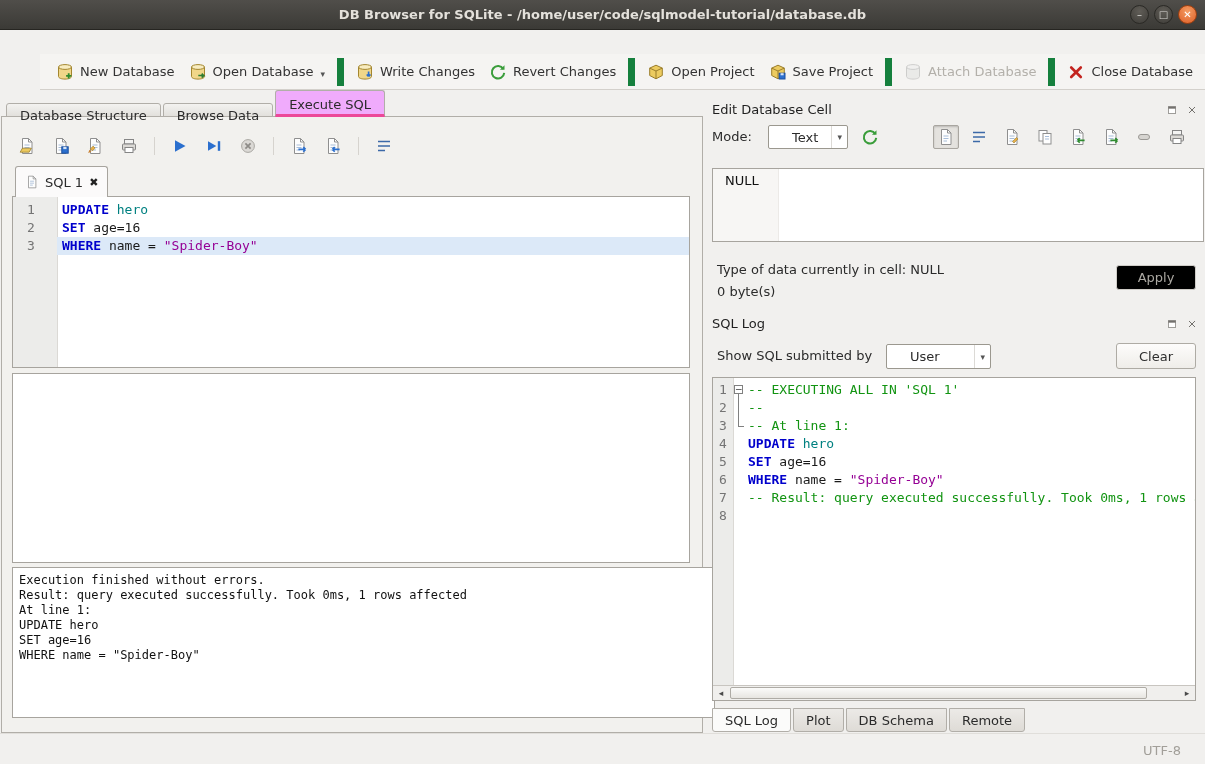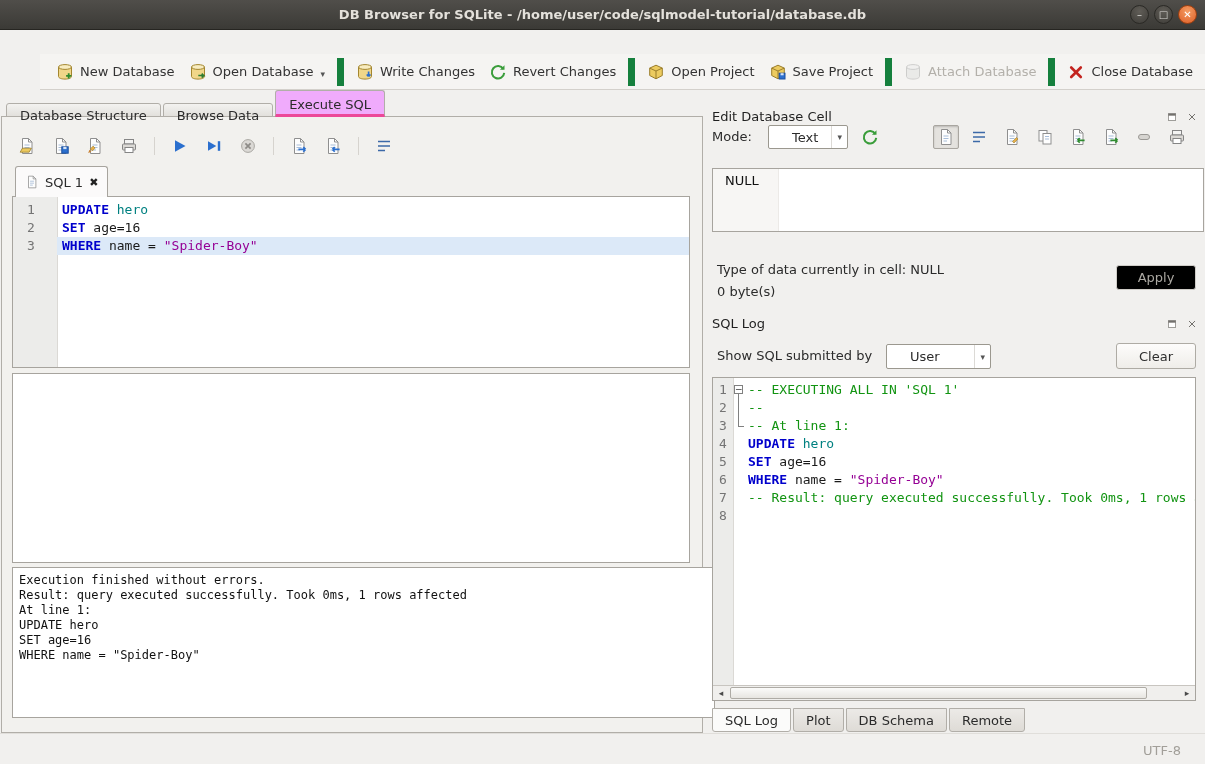--- a/index.html
+++ b/index.html
@@ -82,21 +82,21 @@
   .select{position:absolute;height:24px;background:#fff;border:1px solid #9b988f;border-radius:2px;display:flex;align-items:center;padding:0 0 0 23px;}
   .select-value{flex:1;white-space:nowrap;}
   .select-caret{font-size:9px;color:#555;border-left:1px solid #dcdad6;padding:0 5px;height:100%;display:flex;align-items:center;margin-left:4px;}
   .select.mode-select{left:63px;top:1px;width:80px;}
   .select.user-select{left:181px;top:254px;width:105px;height:25px;}
   .mini-btn{display:flex;align-items:center;justify-content:center;width:26px;height:24px;border:1px solid transparent;border-radius:2px;}
   .mini-btn.pressed{background:#e4e2de;border-color:#a9a6a0;box-shadow:inset 0 1px 2px rgba(0,0,0,.18);}
   .auto-btn{position:absolute;left:152px;top:1px;}
   .cell-icons{position:absolute;left:228px;top:1px;display:flex;gap:7px;}
 
-  .cell-editor{position:absolute;left:7px;right:1px;top:78px;height:64px;background:#fff;border:1px solid #a7a49e;}
+  .cell-editor{position:absolute;left:7px;right:1px;top:78px;height:74px;background:#fff;border:1px solid #a7a49e;}
   .cell-strip{position:absolute;left:0;top:0;bottom:0;width:66px;background:#f7f6f4;border-right:1px solid #eceae7;}
   .cell-null{position:absolute;left:12px;top:4px;color:#111;}
   .type-info{position:absolute;left:12px;top:172px;}
   .size-info{position:absolute;left:12px;top:194px;}
   .btn{position:absolute;height:25px;background:linear-gradient(#fdfcfb,#efede9);border:1px solid #aeaba4;border-radius:3px;font-family:"DejaVu Sans","Liberation Sans",sans-serif;font-size:13px;color:#2f2f2f;}
   .btn.apply{right:9px;top:175px;width:80px;}
   .btn.clear{right:9px;top:253px;width:80px;height:26px;}
   .btn.disabled{color:#aaa7a1;background:#000000;border-color:#cfccc7;}
   .show-label{position:absolute;left:12px;top:258px;}
 
@@ -353,21 +353,21 @@
           <div class="out-line">At line 1:</div>
           <div class="out-line">UPDATE hero</div>
           <div class="out-line">SET age=16</div>
           <div class="out-line">WHERE name = "Spider-Boy"</div>
         </div>
     </div>
   </div>
 
   <div class="right-panel">
 
-    <div class="dock-header" style="top:17px;">
+    <div class="dock-header" style="top:10px;">
       <span class="dock-title">Edit Database Cell</span>
       <span class="hdr-icons">
           <span class="hdr-btn">
             <span class="icon xs">
               <svg viewBox="0 0 18 18" width="100%" height="100%" xmlns="http://www.w3.org/2000/svg">
                 <rect x="3.5" y="4" width="11" height="10" fill="#fff" stroke="#73716d"></rect>
                 <rect x="3.5" y="4" width="11" height="3" fill="#73716d"></rect>
               </svg>
             </span>
           </span>

